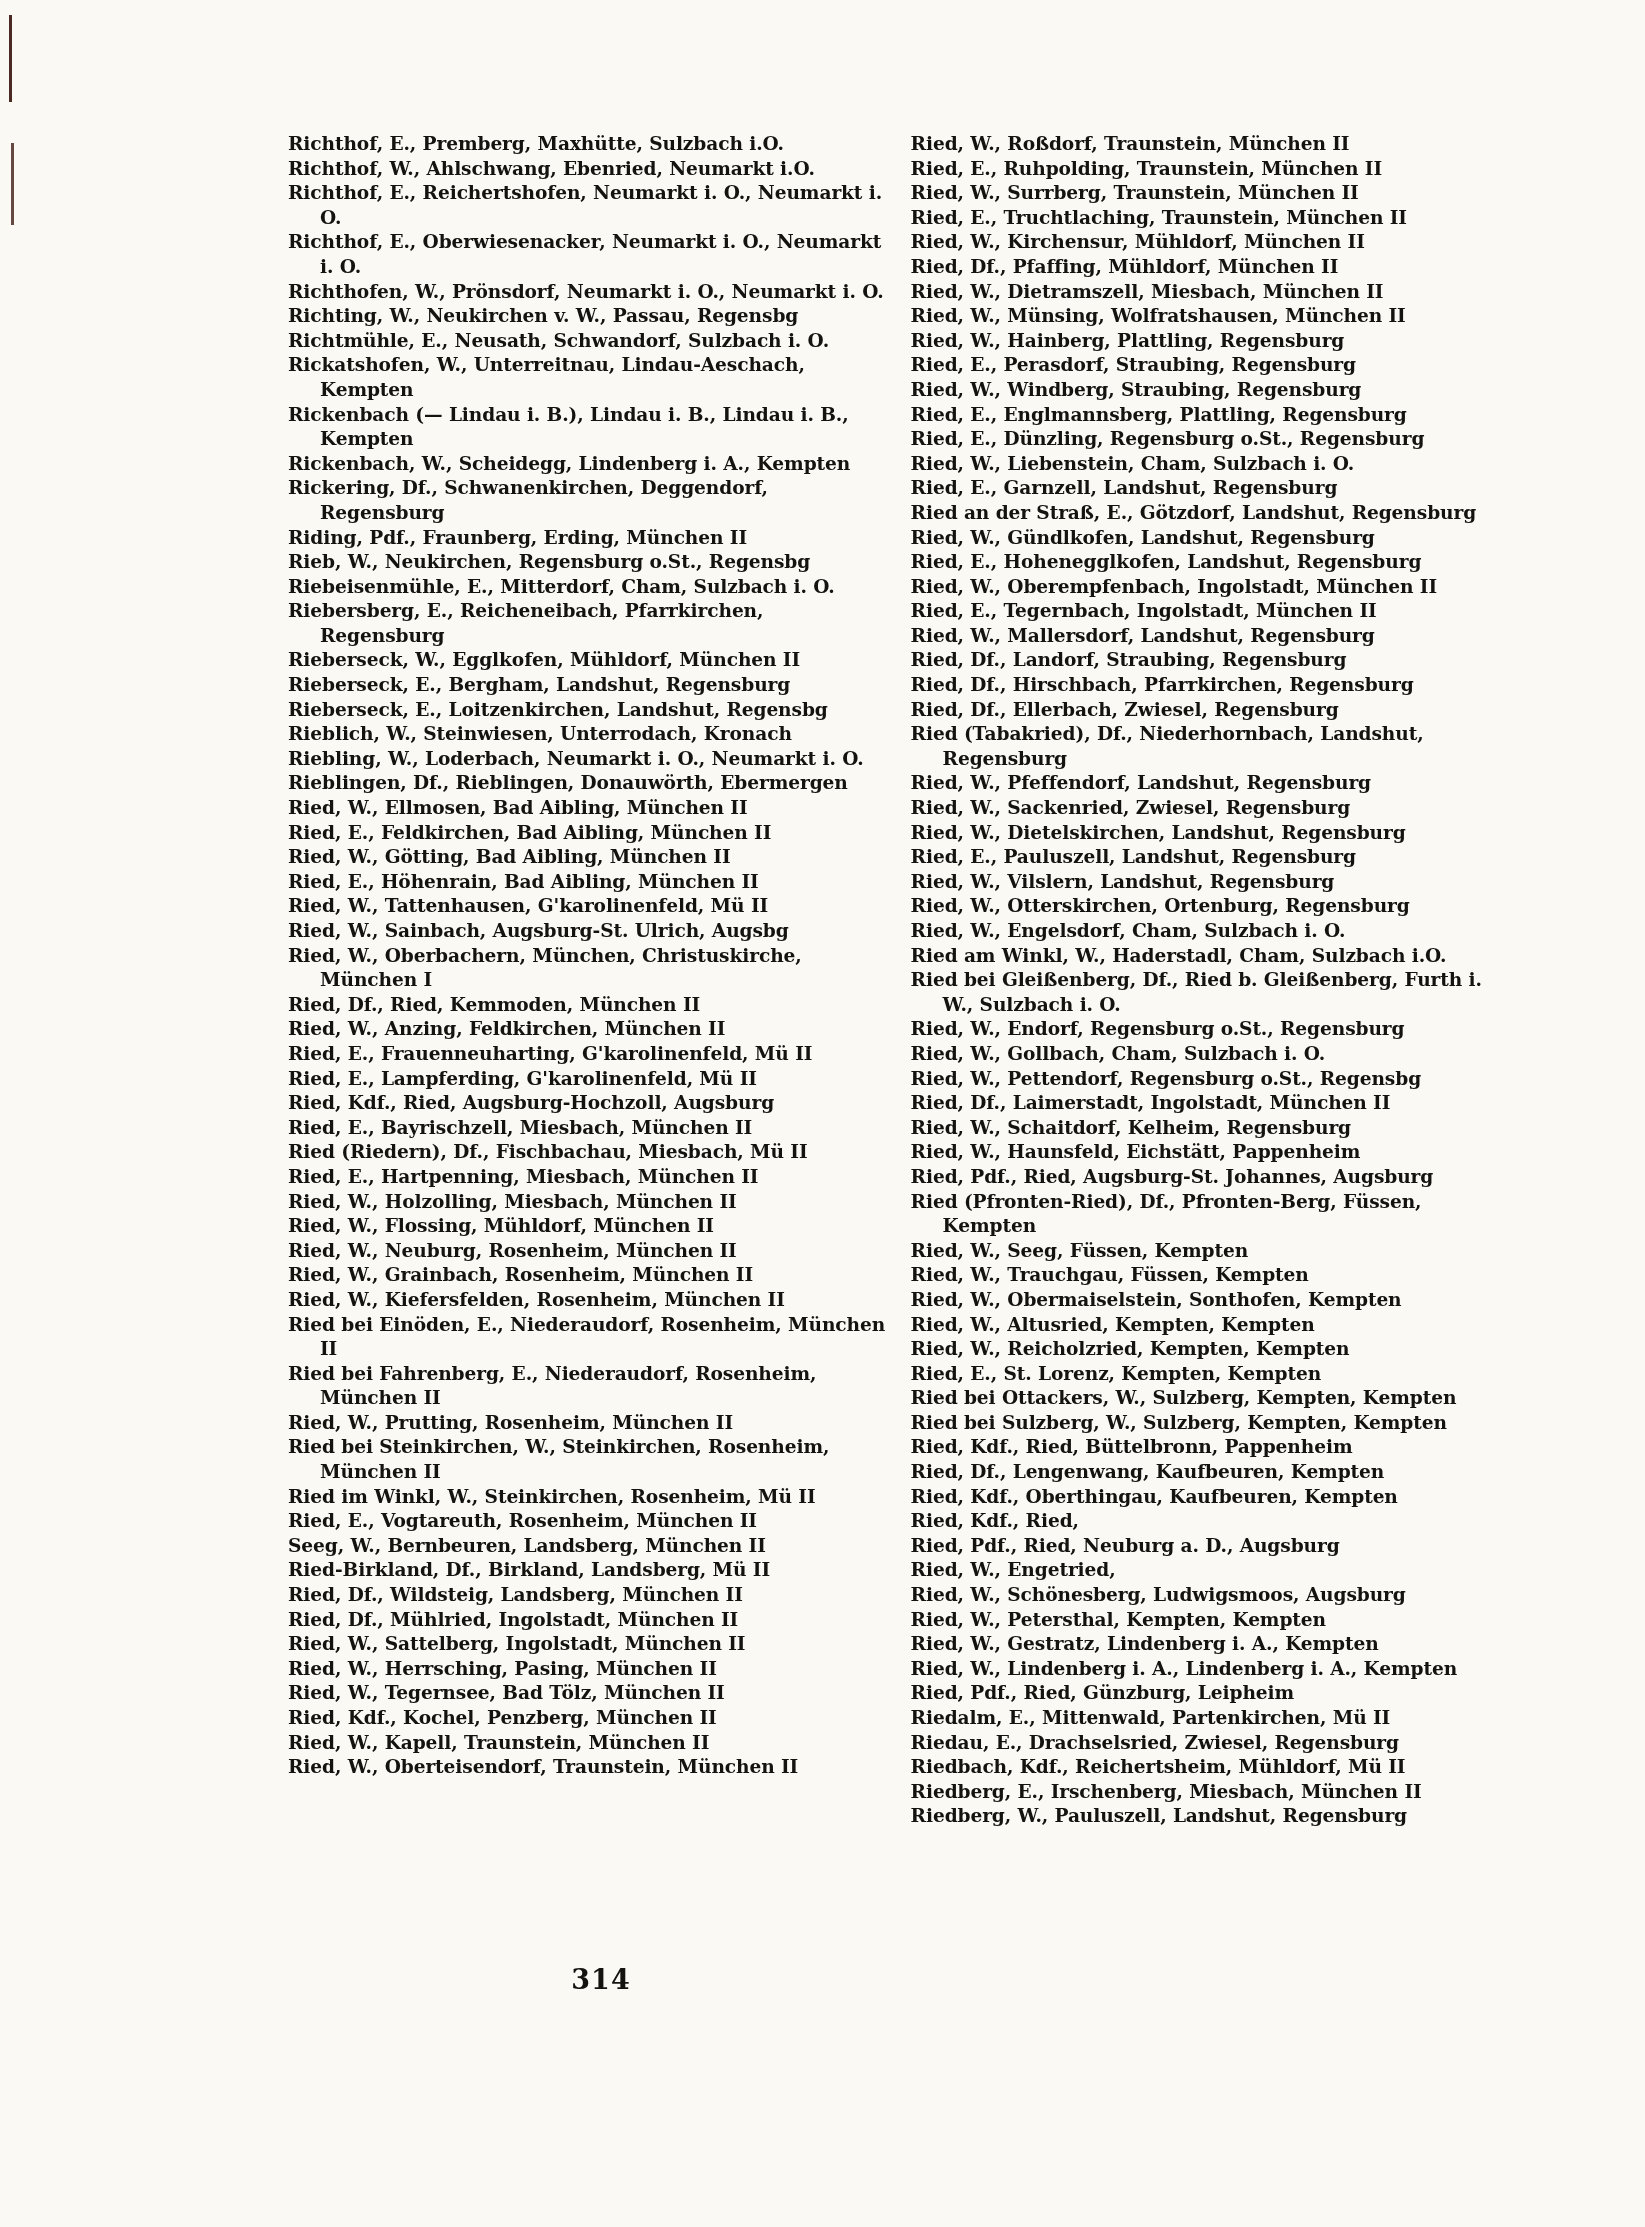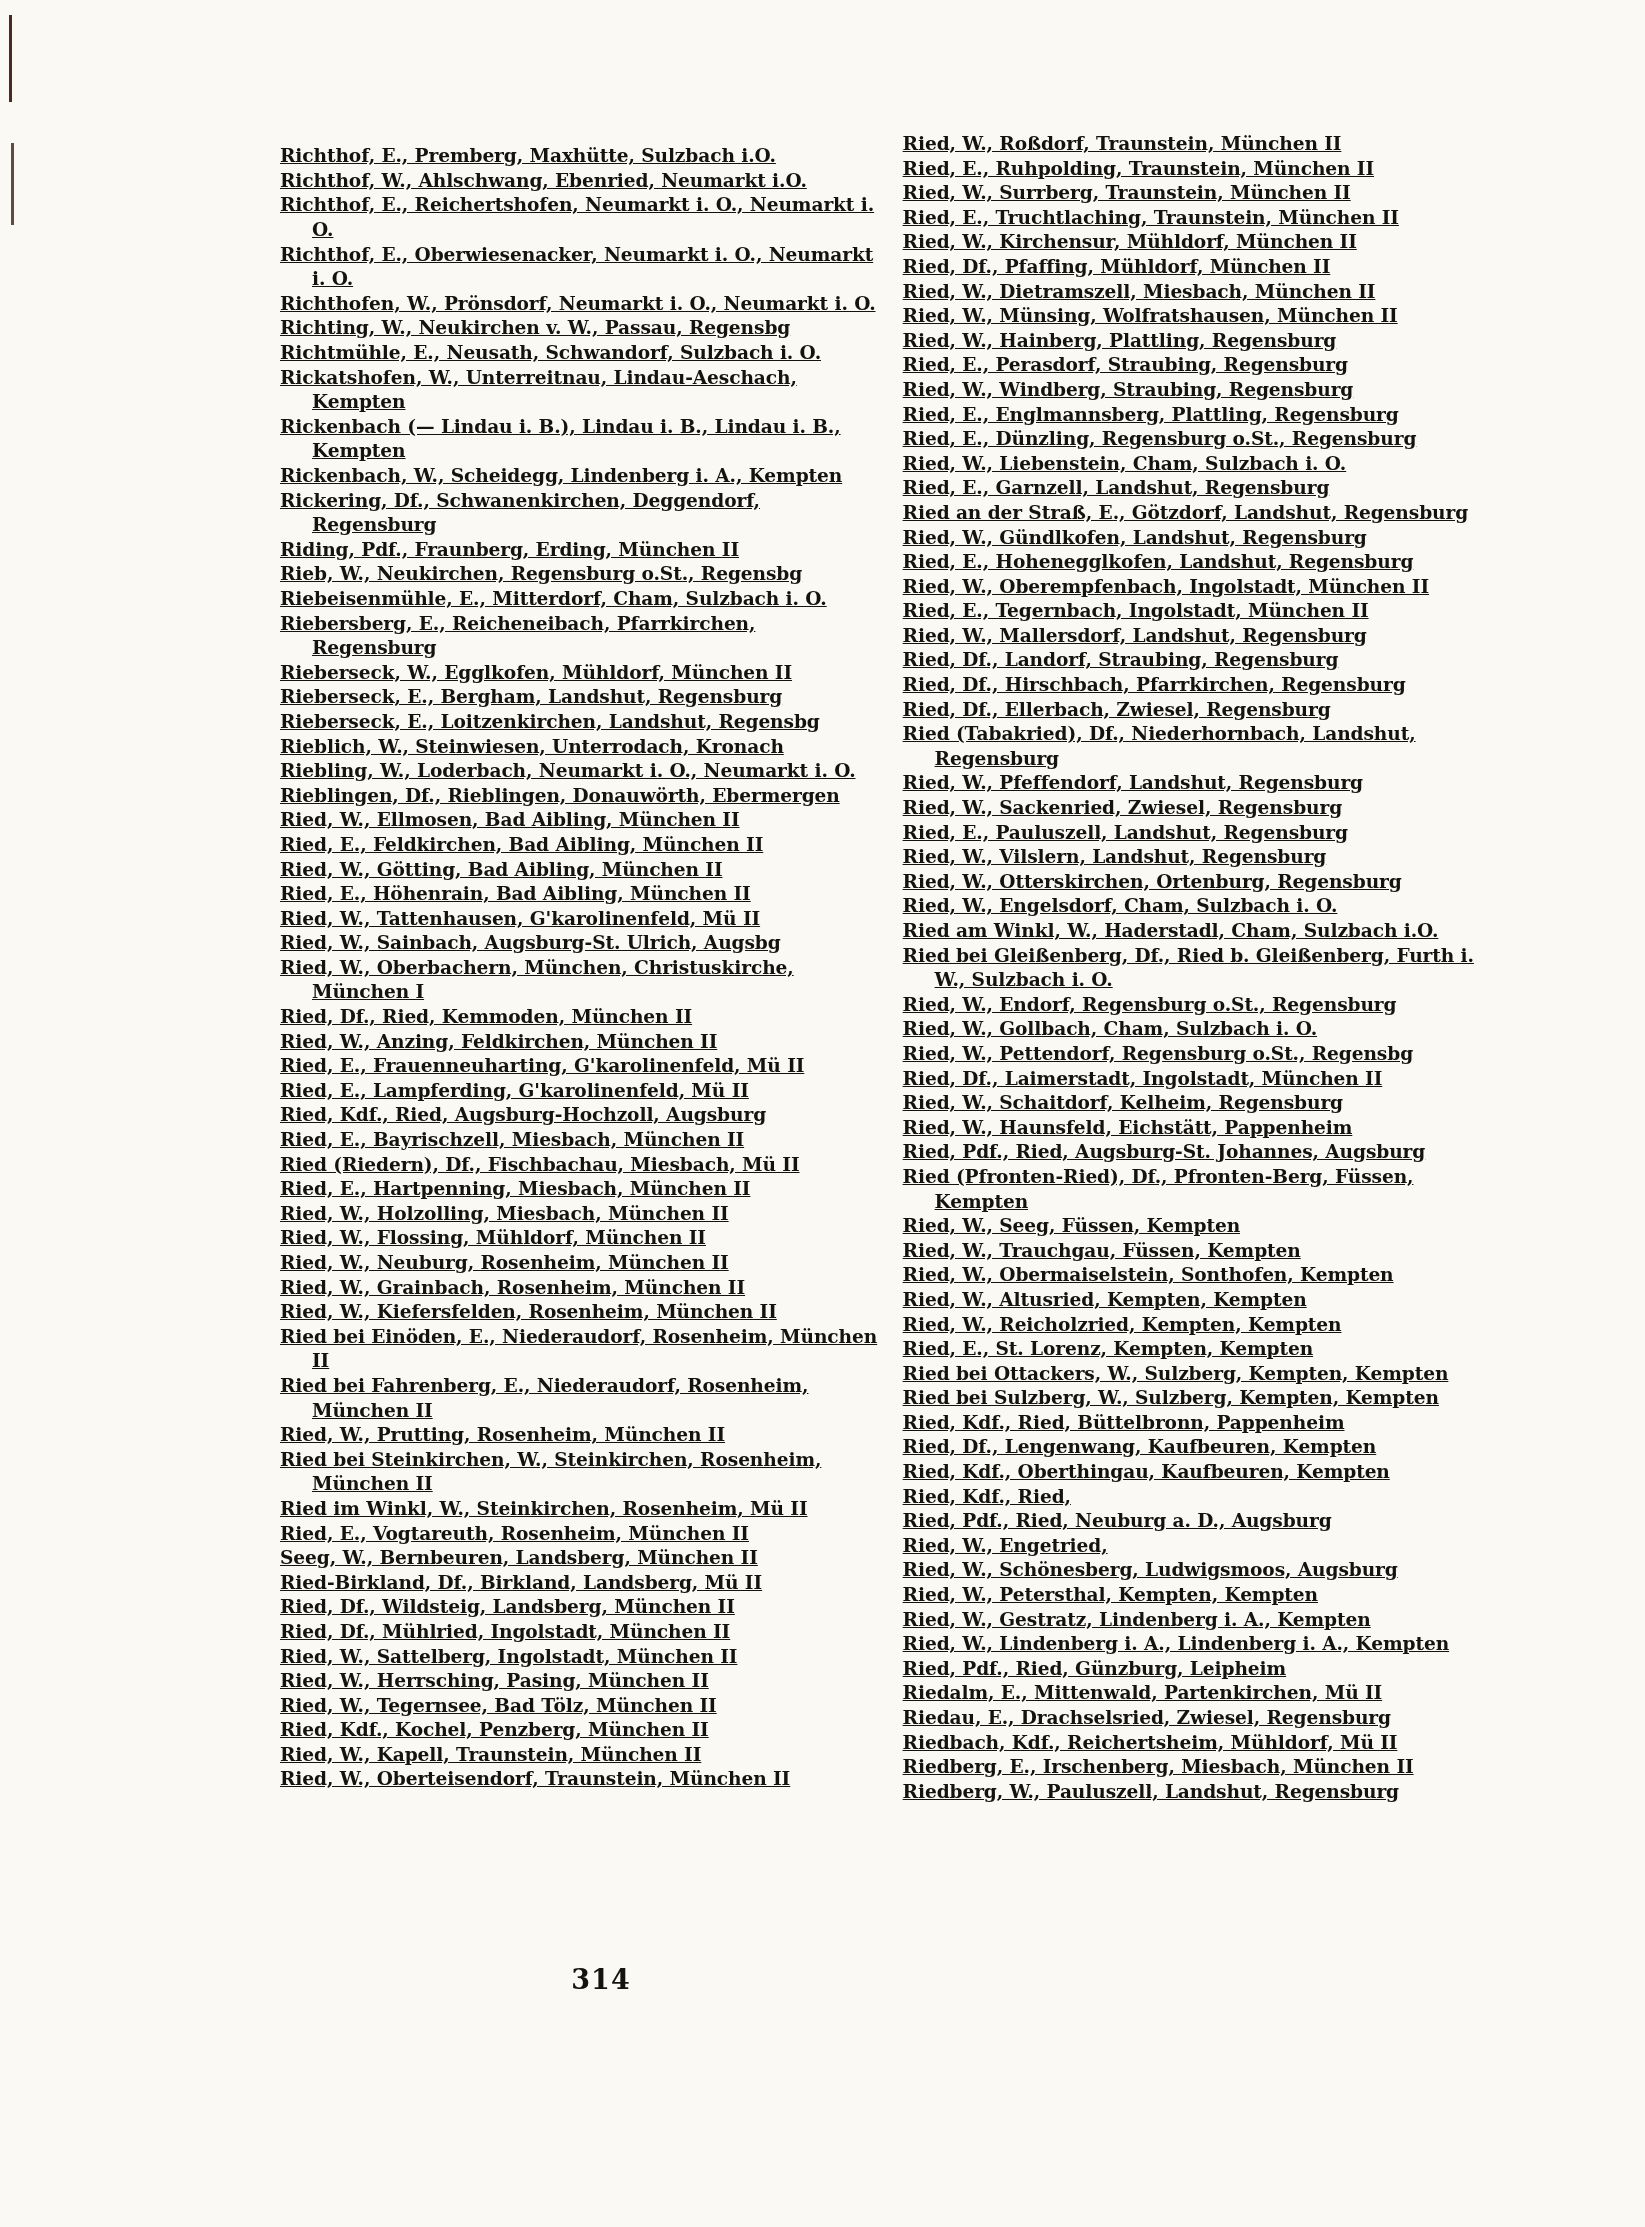--- a/index.html
+++ b/index.html
@@ -11,25 +11,24 @@
     height: 2227px;
     background: #faf9f4;
     position: relative;
     overflow: hidden;
     font-family: "DejaVu Serif", serif;
     color: #151310;
   }
   .text-block {
     position: absolute;
     top: 132px;
-    left: 280px;
+    left: 288px;
     width: 1240px;
     display: flex;
-    align-items: center;
-    text-decoration: underline;
+    align-items: flex-start;
   }
   .col {
     width: 598px;
     font-size: 18.6px;
     line-height: 24.6px;
     font-weight: 600;
     letter-spacing: -0.1px;
     text-align: left;
   }
   .col .entry {
@@ -147,20 +146,21 @@
       <p class="entry">Ried, E., Hohenegglkofen, Landshut, Regensburg</p>
       <p class="entry">Ried, W., Oberempfenbach, Ingolstadt, München II</p>
       <p class="entry">Ried, E., Tegernbach, Ingolstadt, München II</p>
       <p class="entry">Ried, W., Mallersdorf, Landshut, Regensburg</p>
       <p class="entry">Ried, Df., Landorf, Straubing, Regensburg</p>
       <p class="entry">Ried, Df., Hirschbach, Pfarrkirchen, Regensburg</p>
       <p class="entry">Ried, Df., Ellerbach, Zwiesel, Regensburg</p>
       <p class="entry">Ried (Tabakried), Df., Niederhornbach, Landshut, Regensburg</p>
       <p class="entry">Ried, W., Pfeffendorf, Landshut, Regensburg</p>
       <p class="entry">Ried, W., Sackenried, Zwiesel, Regensburg</p>
+      <p class="entry">Ried, W., Dietelskirchen, Landshut, Regensburg</p>
       <p class="entry">Ried, E., Pauluszell, Landshut, Regensburg</p>
       <p class="entry">Ried, W., Vilslern, Landshut, Regensburg</p>
       <p class="entry">Ried, W., Otterskirchen, Ortenburg, Regensburg</p>
       <p class="entry">Ried, W., Engelsdorf, Cham, Sulzbach i. O.</p>
       <p class="entry">Ried am Winkl, W., Haderstadl, Cham, Sulzbach i.O.</p>
       <p class="entry">Ried bei Gleißenberg, Df., Ried b. Gleißenberg, Furth i. W., Sulzbach i. O.</p>
       <p class="entry">Ried, W., Endorf, Regensburg o.St., Regensburg</p>
       <p class="entry">Ried, W., Gollbach, Cham, Sulzbach i. O.</p>
       <p class="entry">Ried, W., Pettendorf, Regensburg o.St., Regensbg</p>
       <p class="entry">Ried, Df., Laimerstadt, Ingolstadt, München II</p>

